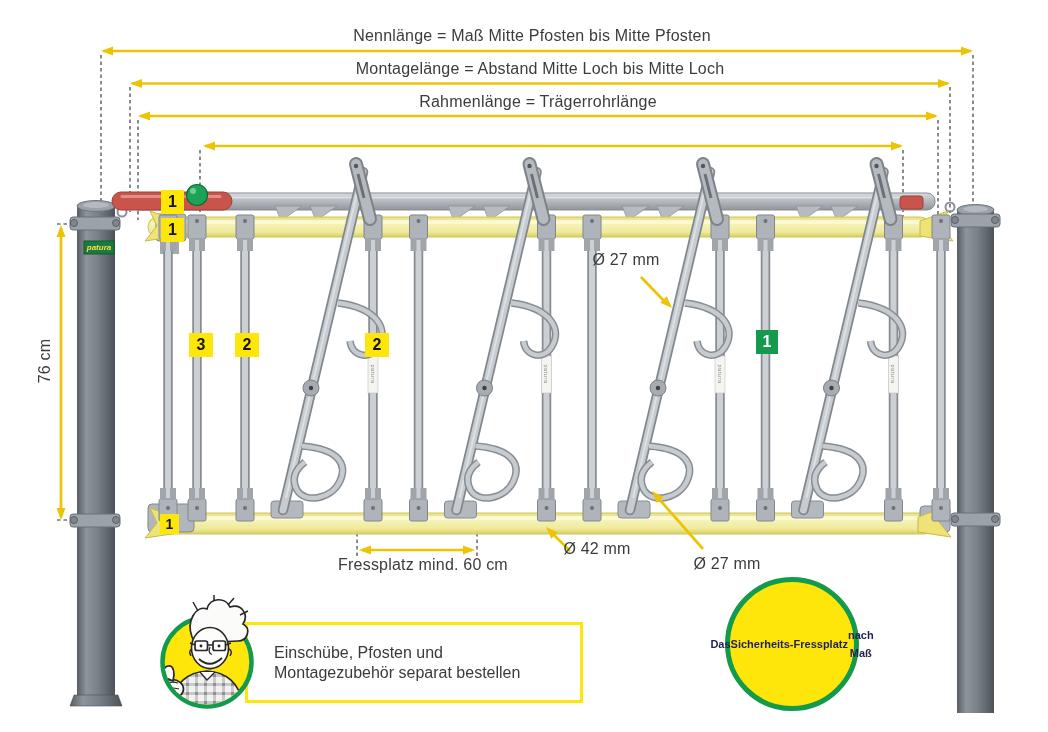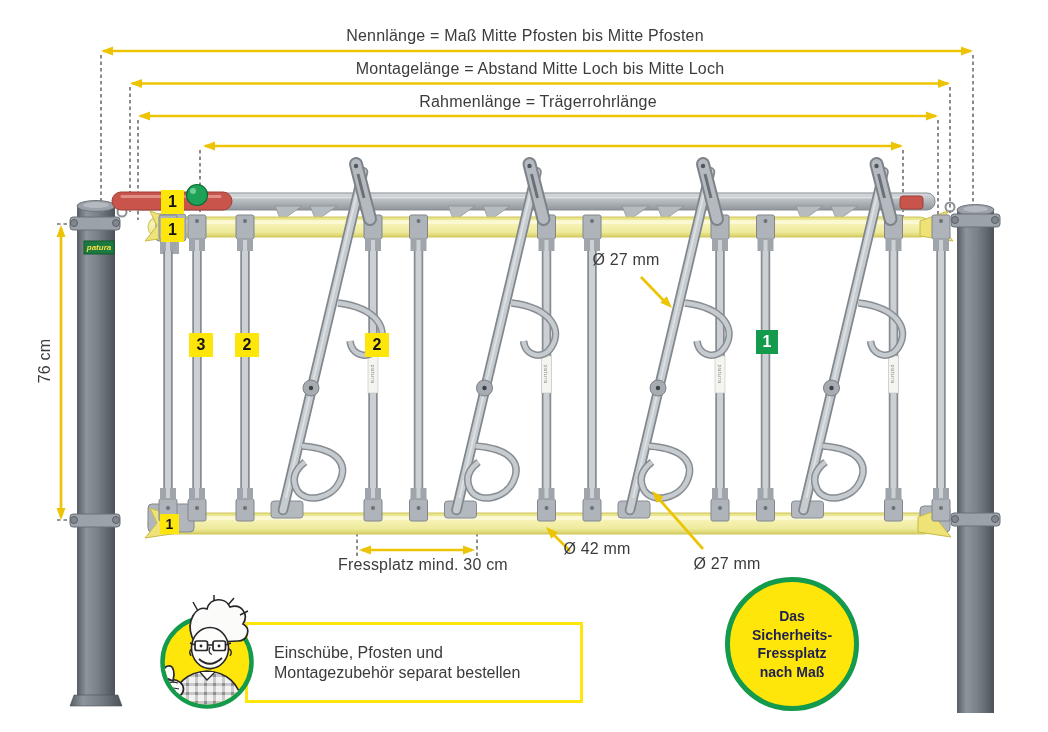--- a/index.html
+++ b/index.html
@@ -27,23 +27,23 @@
          text-align:center;letter-spacing:.6px;transform:rotate(90deg);line-height:8px;}
   .post-brand{position:absolute;z-index:2;width:30px;height:13px;display:flex;align-items:center;
          justify-content:center;font-size:8px;font-weight:bold;font-style:italic;color:#ffdf45;}
   .callout{position:absolute;z-index:1;left:245px;top:622px;width:338px;height:81px;
          box-sizing:border-box;border:3px solid var(--badge-yellow);background:#fff;
          display:flex;align-items:center;padding-left:26px;}
   .callout-text{width:292px;font-size:16px;line-height:20px;color:#3a3a3a;}
   .mascot{position:absolute;z-index:3;left:150px;top:593px;width:114px;height:120px;}
   .seal{position:absolute;z-index:2;left:725px;top:577px;width:134px;height:134px;
          box-sizing:border-box;border:5px solid var(--badge-green);border-radius:50%;
-         background:var(--badge-yellow);display:flex;flex-direction:column;align-items:center;
+         background:var(--badge-yellow);display:flex;flex-direction:row;align-items:center;
          justify-content:center;text-align:center;color:var(--seal-text);
-         font-weight:bold;font-size:14px;line-height:18.5px;}
+         font-weight:bold;font-size:11px;line-height:18.5px;}
 </style>
 </head>
 <body>
 
 <div class="stage">
 
   <svg class="scene" width="1048" height="732" viewBox="0 0 1048 732">
     <defs>
       <linearGradient id="gPost" x1="0" y1="0" x2="1" y2="0">
         <stop offset="0" stop-color="#575d63"></stop>
@@ -232,27 +232,27 @@
         <line class="dim-shaft" x1="570" y1="551" x2="551" y2="532"></line>
         <polygon class="dim-head" points="546,527 557.7,532.3 551.3,538.7"></polygon>
       </g>
       <g>
         <line class="dim-shaft" x1="703" y1="549" x2="659" y2="499"></line>
         <polygon class="dim-head" points="652,491 663.4,497 656.6,503"></polygon>
       </g>
     </g>
   </svg>
 
-  <div class="lbl" style="left:225px;top:27px;width:600px;">Nennlänge = Maß Mitte Pfosten bis Mitte Pfosten</div>
+  <div class="lbl" style="left:232px;top:27px;width:600px;">Nennlänge = Maß Mitte Pfosten bis Mitte Pfosten</div>
   <div class="lbl" style="left:238px;top:93px;width:600px;">Rahmenlänge = Trägerrohrlänge</div>
   <div class="lbl" style="left:240px;top:60px;width:600px;">Montagelänge = Abstand Mitte Loch bis Mitte Loch</div>
 
   <div class="lbl rot90" style="left:-5px;top:352px;width:100px;">76 cm</div>
 
-  <div class="lbl" style="left:273px;top:556px;width:300px;">Fressplatz mind. 30 cm</div>
+  <div class="lbl" style="left:273px;top:556px;width:300px;">Fressplatz mind. 60 cm</div>
   <div class="lbl" style="left:522px;top:540px;width:150px;">Ø 42 mm</div>
   <div class="lbl" style="left:652px;top:555px;width:150px;">Ø 27 mm</div>
   <div class="lbl" style="left:551px;top:251px;width:150px;">Ø 27 mm</div>
 
   <div class="badge" style="left:161px;top:190px;width:23px;height:24px;">1</div>
   <div class="badge" style="left:161px;top:218px;width:23px;height:24px;">1</div>
   <div class="badge" style="left:189px;top:333px;width:24px;height:24px;">3</div>
   <div class="badge" style="left:235px;top:333px;width:24px;height:24px;">2</div>
   <div class="badge" style="left:365px;top:333px;width:24px;height:24px;">2</div>
   <div class="badge green" style="left:756px;top:330px;width:22px;height:24px;">1</div>

